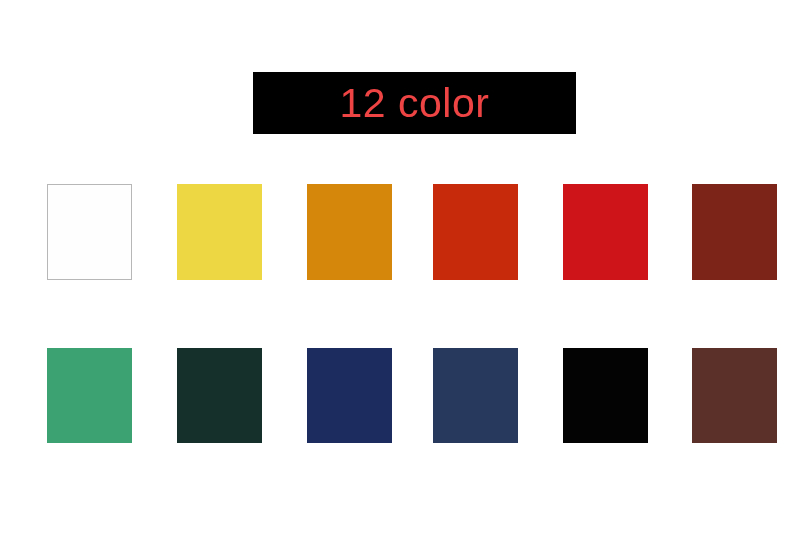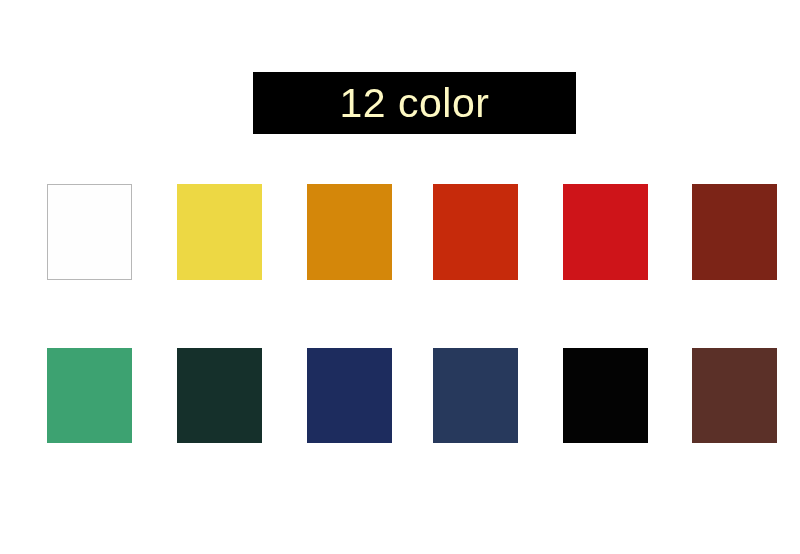--- a/index.html
+++ b/index.html
@@ -79,21 +79,21 @@
   .swatch.outlined {
     border: 1px solid #b7b7b7;
   }
 </style>
 </head>
 <body style="background-color: rgb(255, 255, 255);">
 
 <div id="palette-page" style="background-color: rgb(255, 255, 255);">
 
   <div id="title-banner" style="background-color: rgb(0, 0, 0);">
-    <span id="title-text" style="color: #fef9c3; text-align: center;">12 color</span>
+    <span id="title-text" style="color: #ef4444; text-align: center;">12 color</span>
   </div>
 
   <div id="swatch-grid">
 
     <div class="swatch-row" id="swatch-row-1">
       <div class="swatch col-0 outlined" title="white #FEFEFE" style="background-color: rgb(254, 254, 254); border-color: rgb(183, 183, 183);"></div>
       <div class="swatch col-1" title="yellow #EDD844" style="background-color: rgb(237, 216, 68);"></div>
       <div class="swatch col-2" title="orange #D4870A" style="background-color: rgb(212, 135, 10);"></div>
       <div class="swatch col-3" title="vermilion #C62A0B" style="background-color: rgb(198, 42, 11);"></div>
       <div class="swatch col-4" title="red #CE1419" style="background-color: rgb(206, 20, 25);"></div>

